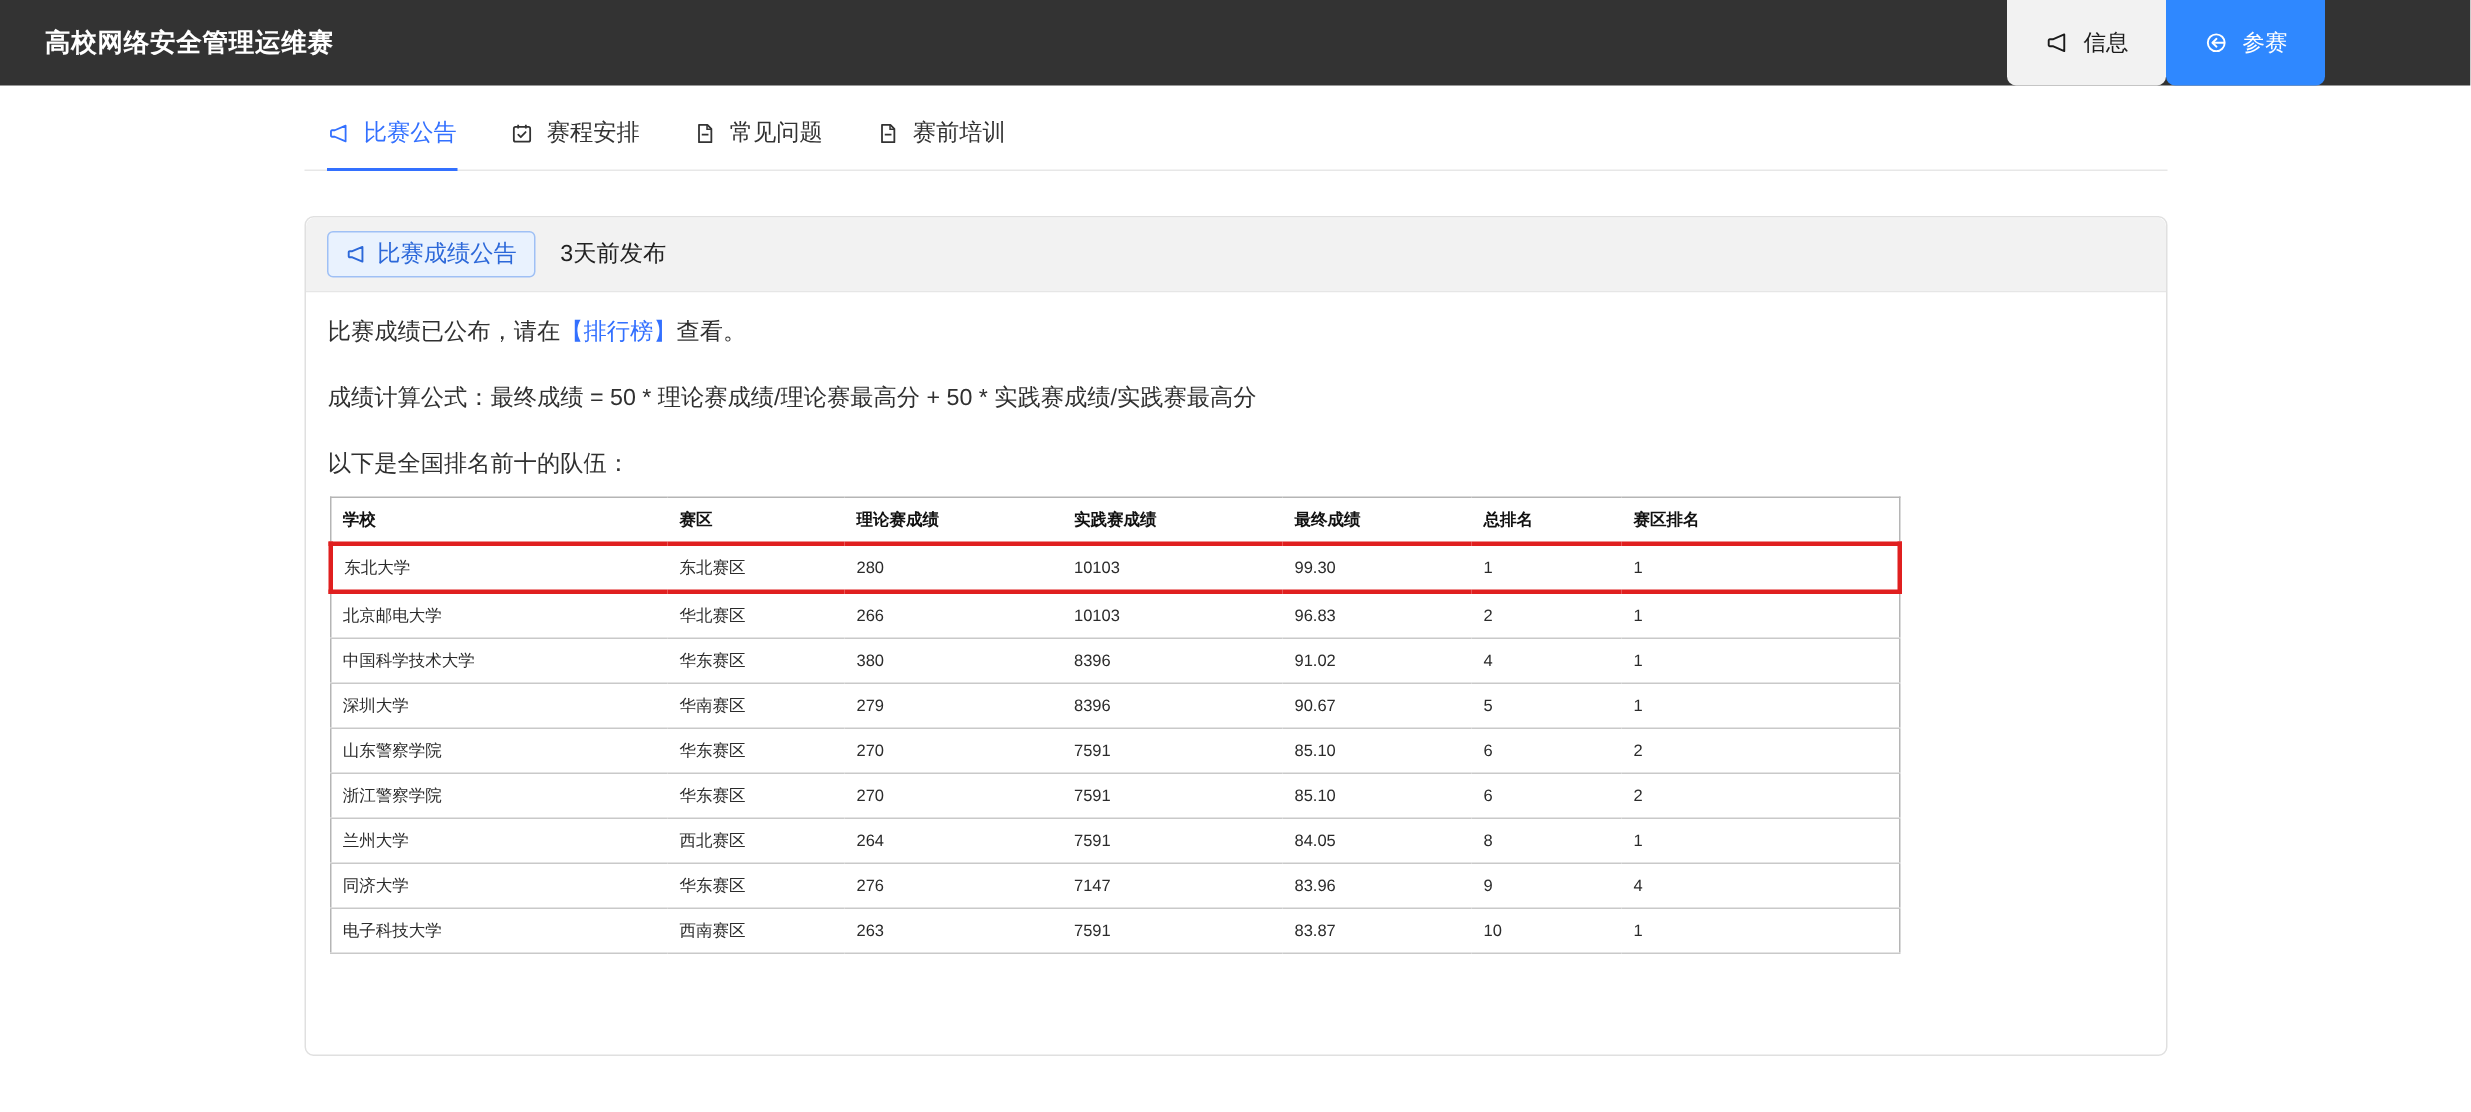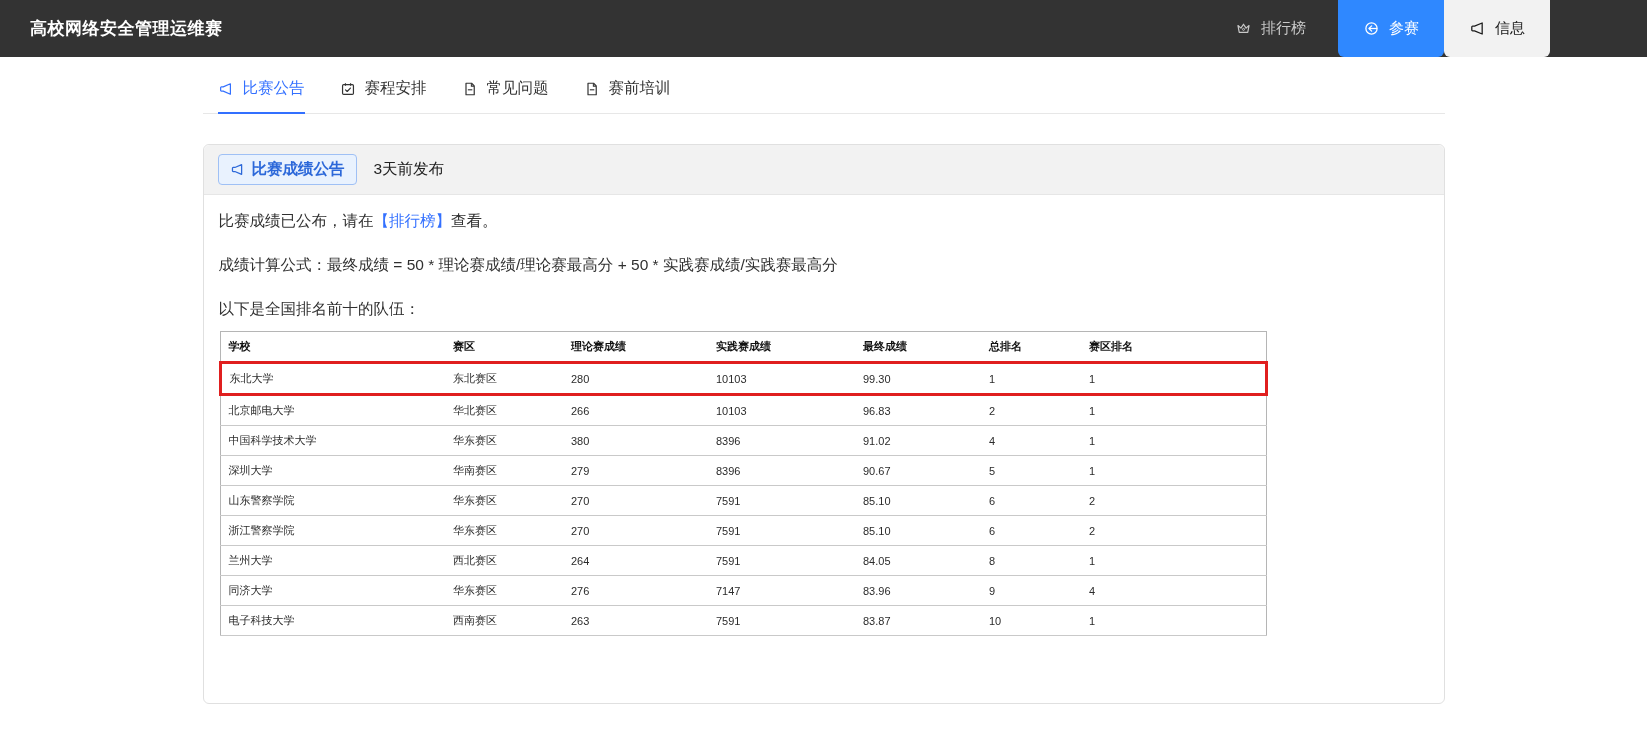--- a/index.html
+++ b/index.html
@@ -95,21 +95,21 @@
     display: flex;
     align-items: center;
   }
   .badge {
     display: inline-flex;
     align-items: center;
     gap: 7px;
     border: 1px solid #9fc0f5;
     background: #e9f2fe;
     color: #2c68d9;
-    font-weight: bold;
+    font-weight: normal;
     font-size: 15.5px;
     border-radius: 4px;
     padding: 4px 11px;
   }
   .published { margin-left: 17px; font-size: 15.5px; color: #222222; }
   .card-body { padding: 16px 15px 25px; }
   .card-body p { font-size: 15.5px; margin-bottom: 23px; color: #303030; }
   .card-body p.lead-in { margin-bottom: 11px; }
   .link { color: #3370ff; text-decoration: none; cursor: pointer; }
   
@@ -138,46 +138,37 @@
   tr.highlighted td:first-child { border-left: 3px solid #e01f1f; }
   tr.highlighted td:last-child { border-right: 3px solid #e01f1f; }
 </style>
 </head>
 <body>
 
 <header class="topbar">
   <div class="topbar-title">高校网络安全管理运维赛</div>
   <div class="topbar-spacer"></div>
   <nav class="topbar-actions">
-    <div class="top-btn ghost">
+    <div class="top-btn light">
       <span class="icon">
         <svg width="17" height="17" viewBox="0 0 20 20">
-            <path d="M3.5 6.5 L7 9.6 L10 5 L13 9.6 L16.5 6.5 L15 14.5 H5 Z" fill="none" stroke="currentColor" stroke-width="1.4" stroke-linejoin="round"></path>
-            <circle cx="10" cy="11" r="1.2" fill="none" stroke="currentColor" stroke-width="1.1"></circle>
-          </svg>
-      </span>
-      <span>排行榜</span>
+            <path d="M15.5 3.5 L6.5 7.3 H4.2 A0.9 0.9 0 0 0 3.3 8.2 V11.8 A0.9 0.9 0 0 0 4.2 12.7 H6.5 L15.5 16.5 Z" fill="none" stroke="currentColor" stroke-width="1.5" stroke-linejoin="round"></path>
+          </svg>
+      </span>
+      <span>信息</span>
     </div>
     <div class="top-btn primary">
       <span class="icon">
         <svg width="17" height="17" viewBox="0 0 20 20">
             <circle cx="10" cy="10" r="6.6" fill="none" stroke="currentColor" stroke-width="1.5"></circle>
             <path d="M16.6 10 H7.4" stroke="currentColor" stroke-width="1.5" fill="none"></path>
             <path d="M10.2 6.9 L7 10 L10.2 13.1" fill="none" stroke="currentColor" stroke-width="1.5" stroke-linejoin="round" stroke-linecap="round"></path>
           </svg>
       </span>
       <span>参赛</span>
-    </div>
-    <div class="top-btn light">
-      <span class="icon">
-        <svg width="17" height="17" viewBox="0 0 20 20">
-            <path d="M15.5 3.5 L6.5 7.3 H4.2 A0.9 0.9 0 0 0 3.3 8.2 V11.8 A0.9 0.9 0 0 0 4.2 12.7 H6.5 L15.5 16.5 Z" fill="none" stroke="currentColor" stroke-width="1.5" stroke-linejoin="round"></path>
-          </svg>
-      </span>
-      <span>信息</span>
     </div>
   </nav>
 </header>
 
 <main class="container">
 
   <nav class="tabs">
     <div class="tab active">
       <span class="icon">
         <svg width="16" height="16" viewBox="0 0 20 20">

